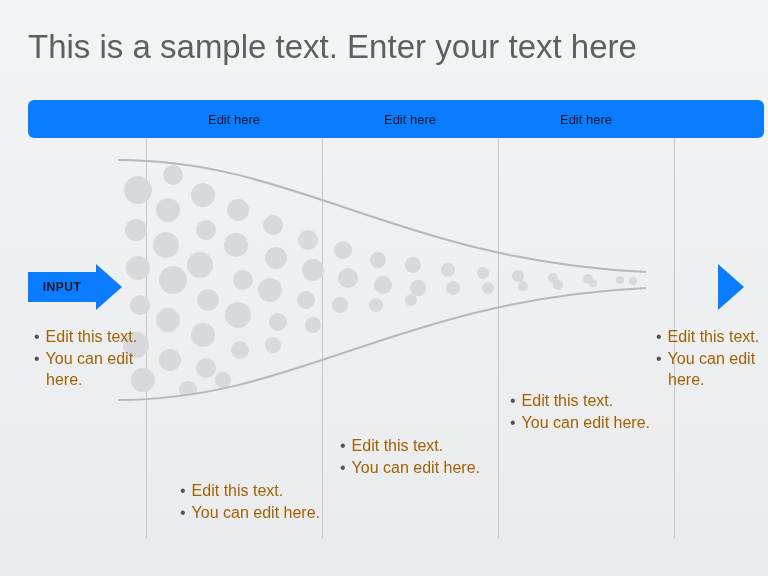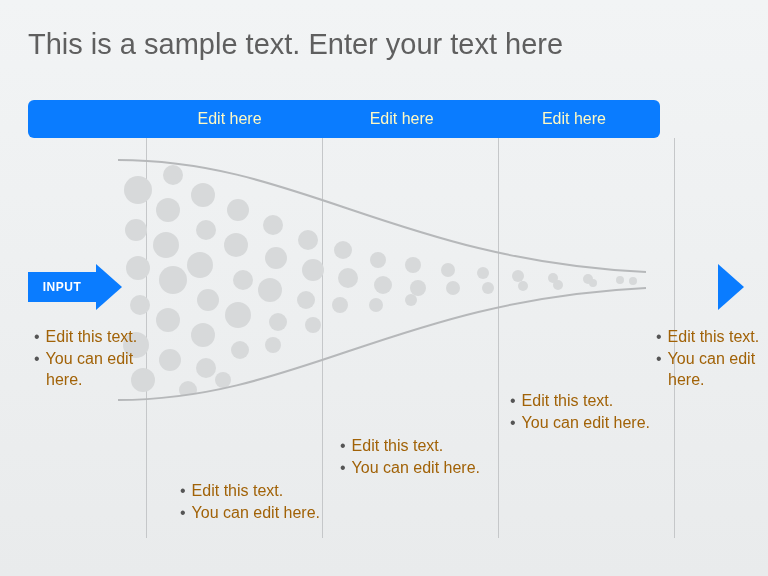--- a/index.html
+++ b/index.html
@@ -8,36 +8,36 @@
     background: linear-gradient(to bottom, #f2f4f5 0%, #e9ebec 100%);
     font-family: Arial, Helvetica, sans-serif;
     color: #5a5a5a;
     position: relative;
     overflow: hidden;
   }
   .title {
     position: absolute;
     top: 28px;
     left: 28px;
-    font-size: 29px;
+    font-size: 33px;
     color: #5f5f5f;
     font-weight: 400;
   }
   .header-bar {
     position: absolute;
     top: 100px;
     left: 28px;
-    width: 632px;
+    width: 736px;
     height: 38px;
     background: #0a7cff;
     border-radius: 6px;
     display: flex;
     align-items: center;
-    color: #fef9c3;
-    font-size: 16px;
+    color: #0f172a;
+    font-size: 13px;
   }
   .header-col {
     text-align: center;
   }
   .col-lines {
     position: absolute;
     top: 138px;
     height: 400px;
     width: 1px;
     background: #c5c7c9;
@@ -48,21 +48,21 @@
     width: 96px;
     height: 46px;
   }
   .arrow-body {
     position: absolute;
     left: 0;
     top: 8px;
     width: 68px;
     height: 30px;
     background: #0a7cff;
-    color: #ffffff;
+    color: #0f172a;
     font-size: 12px;
     font-weight: bold;
     display: flex;
     align-items: center;
     justify-content: center;
     letter-spacing: 0.5px;
   }
   .arrow-head {
     position: absolute;
     left: 68px;

